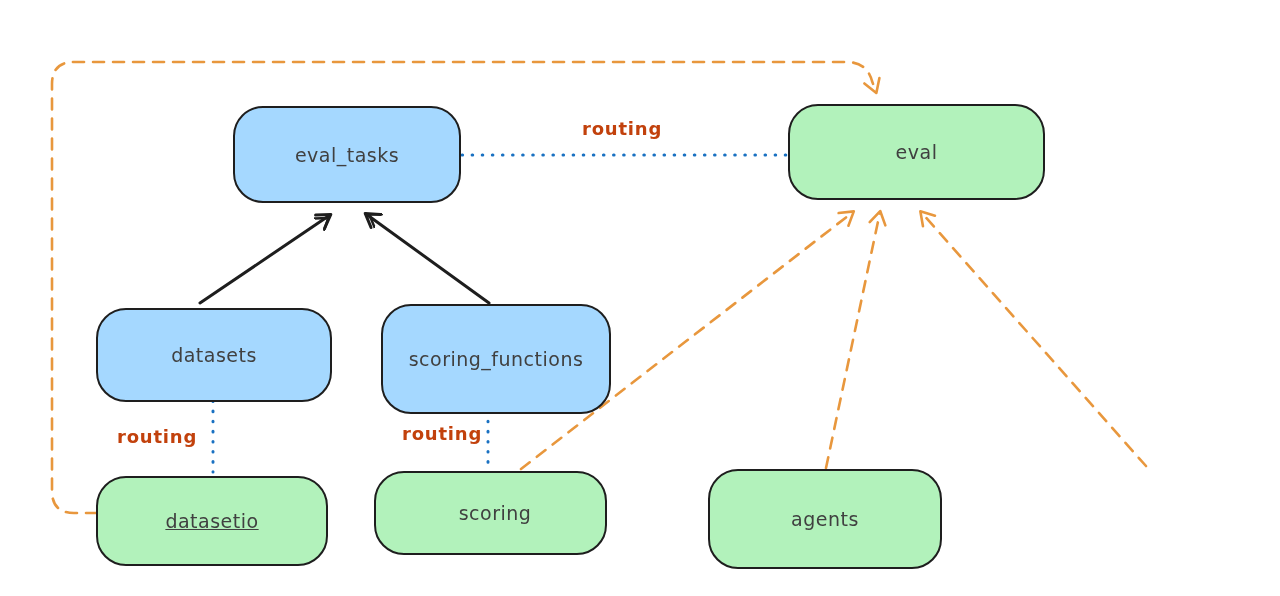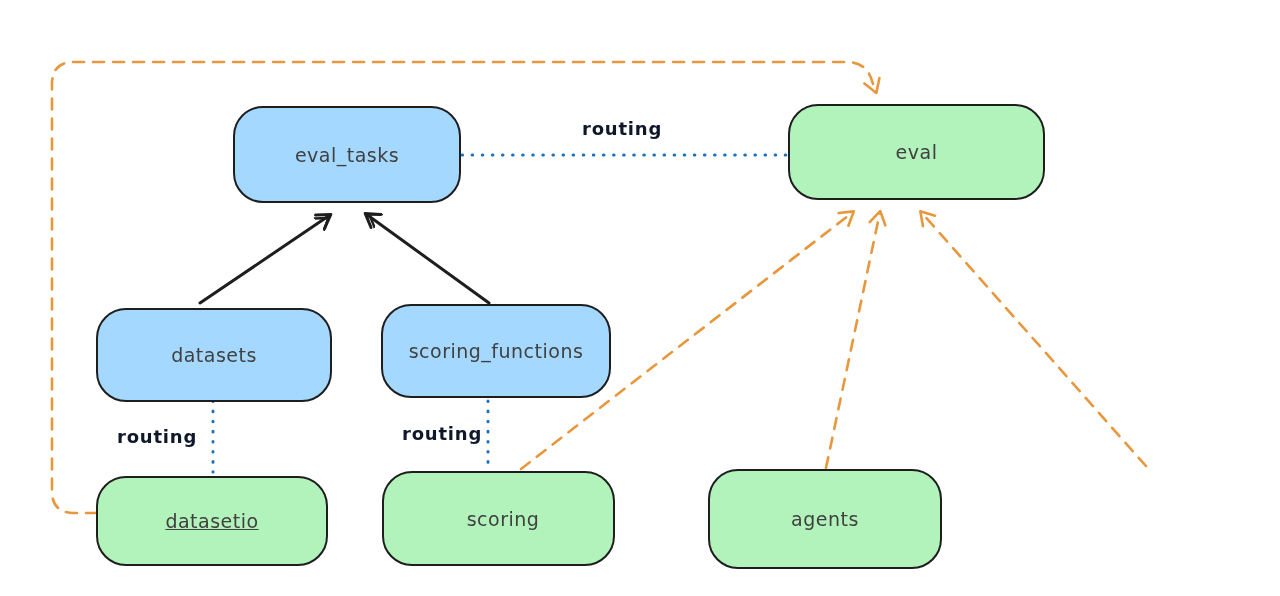--- a/index.html
+++ b/index.html
@@ -35,21 +35,21 @@
     font-weight: 500;
     color: #404040;
     letter-spacing: 0.5px;
     box-sizing: border-box;
   }
   .node.blue  { background: #a5d8ff; }
   .node.green { background: #b2f2bb; }
   .edge-label {
     position: absolute;
     z-index: 2;
-    color: #0f172a;
+    color: #c2410c;
     font-size: 18px;
     font-weight: 600;
     letter-spacing: 0.8px;
     white-space: nowrap;
   }
 </style>
 </head>
 <body>
 
 <div id="canvas">
@@ -83,29 +83,29 @@
   </div>
 
   <div class="node green" style="left:788px; top:104px; width:257px; height:96px;">
     <span>eval</span>
   </div>
 
   <div class="node blue" style="left:96px; top:308px; width:236px; height:94px;">
     <span>datasets</span>
   </div>
 
-  <div class="node blue" style="left:381px; top:304px; width:230px; height:94px;">
+  <div class="node blue" style="left:381px; top:304px; width:230px; height:110px;">
     <span>scoring_functions</span>
   </div>
 
   <div class="node green" style="left:96px; top:476px; width:232px; height:90px;text-decoration:underline;">
     <span>datasetio</span>
   </div>
 
-  <div class="node green" style="left:382px; top:471px; width:233px; height:95px;padding-left:9px;">
+  <div class="node green" style="left:374px; top:471px; width:233px; height:84px;padding-left:9px;">
     <span>scoring</span>
   </div>
 
   <div class="node green" style="left:708px; top:469px; width:234px; height:100px;">
     <span>agents</span>
   </div>
 
 
   <div class="edge-label" style="left:582px; top:118px;">routing</div>
 

